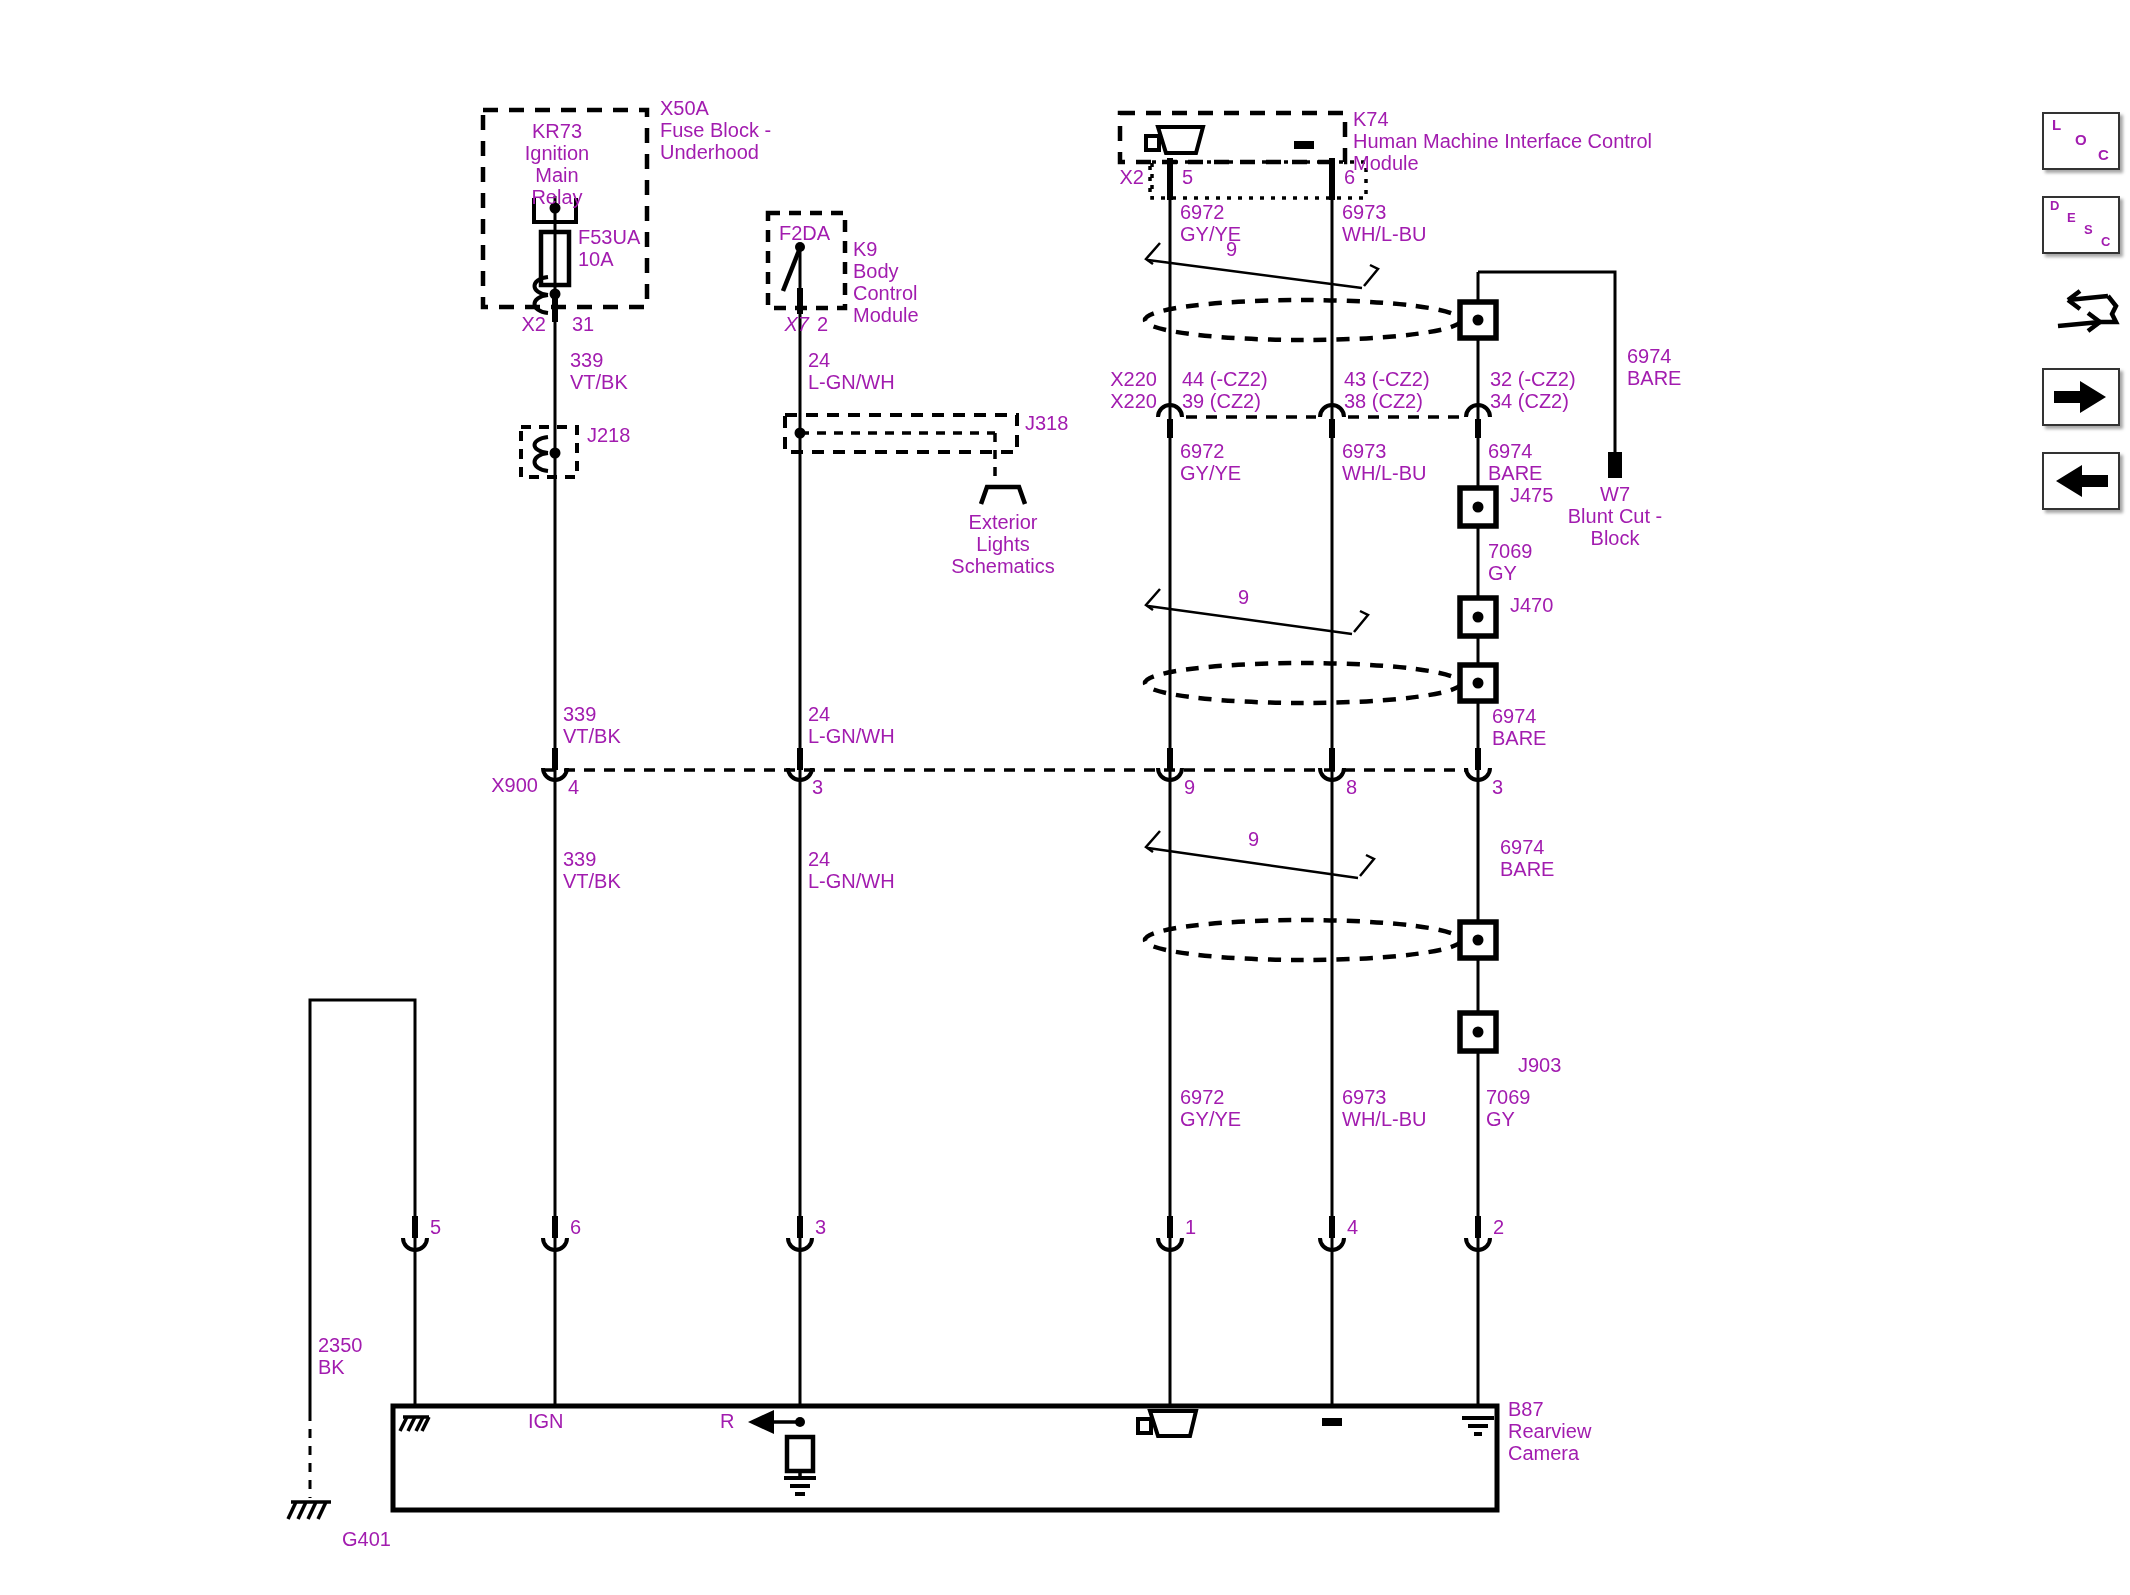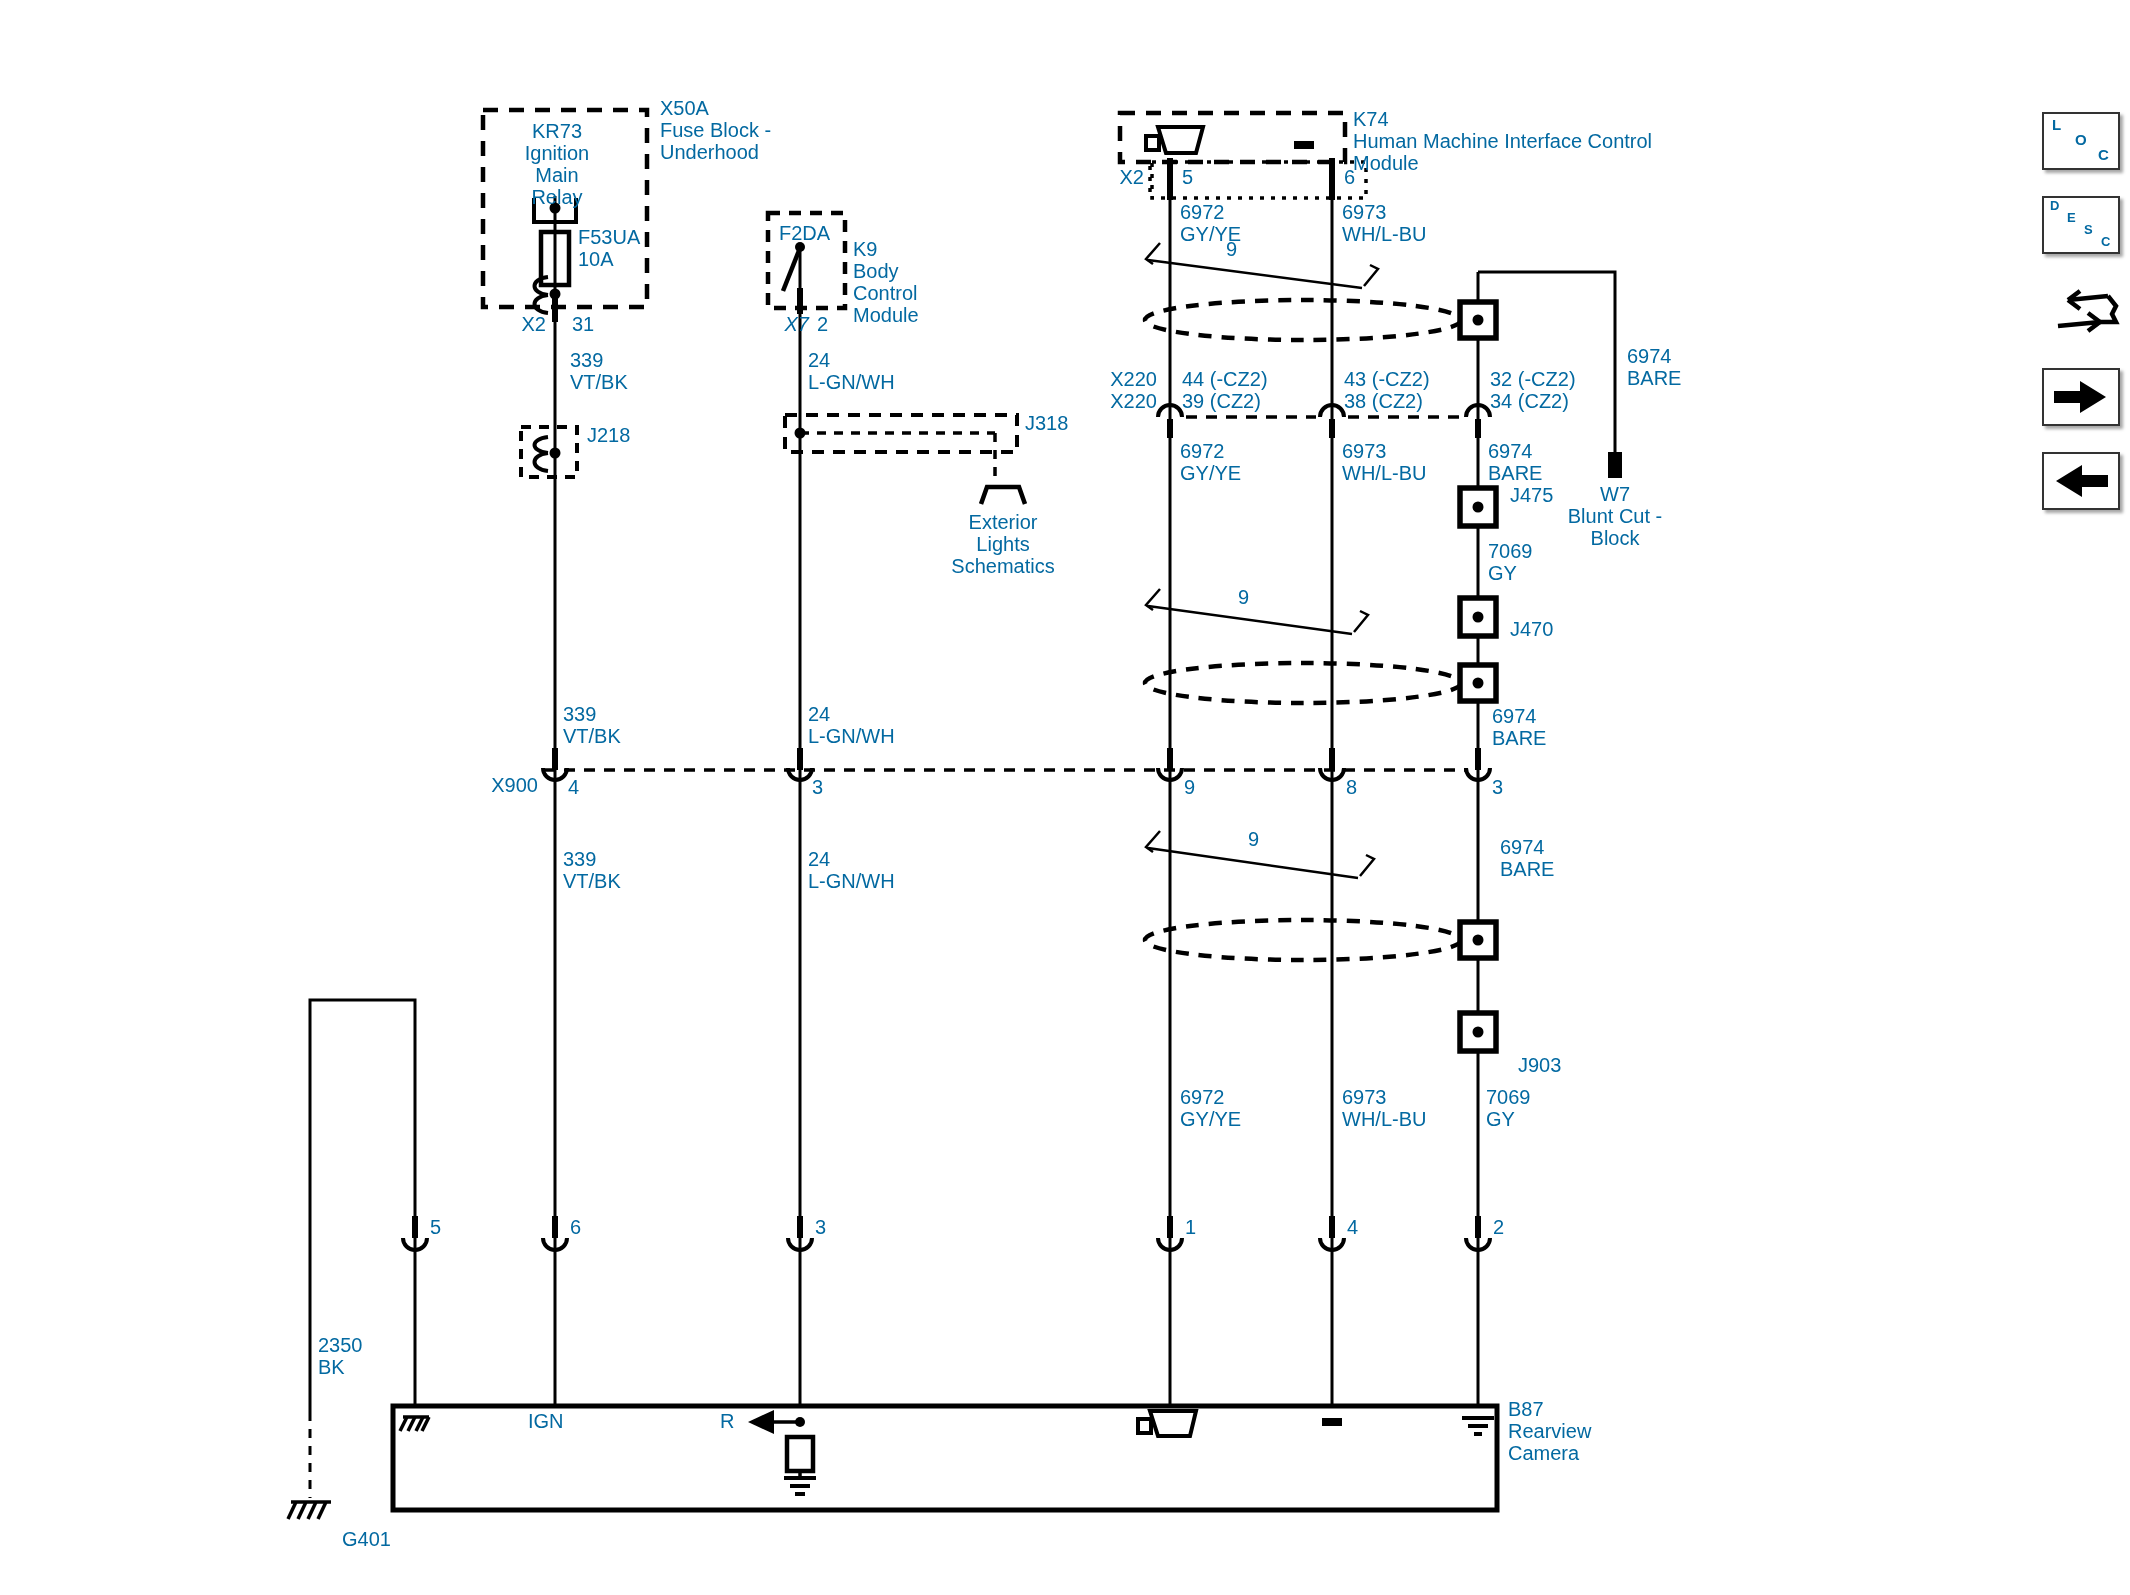--- a/index.html
+++ b/index.html
@@ -1,17 +1,17 @@
 <!DOCTYPE html>
 <html><head>
 <meta charset="utf-8">
 <style>
   html,body{margin:0;padding:0;background:#fff;}
   #canvas{position:relative;width:2130px;height:1595px;background:#ffffff;
-          font-family:"Liberation Sans", sans-serif;color:#0369a1;overflow:hidden;}
+          font-family:"Liberation Sans", sans-serif;color:#a21caf;overflow:hidden;}
   #linework{position:absolute;left:0;top:0;}
   .lbl{position:absolute;font-size:20px;line-height:22px;white-space:nowrap;}
   .lbl div{height:22px;}
   .ctr{text-align:center;}
   .rgt{text-align:right;}
   .btn{position:absolute;left:2042px;width:78px;height:58px;background:#fff;
        border:2px solid #333;box-shadow:3px 3px 3px rgba(0,0,0,0.35);box-sizing:border-box;}
   .btn span{position:absolute;font-size:15px;font-weight:bold;}
   .iconwrap{position:absolute;left:2042px;width:80px;height:64px;}
 </style>
@@ -302,21 +302,21 @@
 </div>
 <div class="lbl" style="left:1488px;top:440px;">
   <div>6974</div>
       <div>BARE</div>
 </div>
 <div class="lbl" style="left:1510px;top:484px;">J475</div>
 <div class="lbl" style="left:1488px;top:540px;">
   <div>7069</div>
       <div>GY</div>
 </div>
-<div class="lbl" style="left:1510px;top:594px;margin-top:24px;">J470</div>
+<div class="lbl" style="left:1510px;top:594px;">J470</div>
 <div class="lbl" style="left:1238px;top:586px;">9</div>
 
 <div class="lbl ctr" style="left:1540px;top:483px;width:150px;">
   <div>W7</div>
   <div>Blunt Cut -</div>
   <div>Block</div>
 </div>
 
 <div class="lbl" style="left:563px;top:703px;">
   <div>339</div>

